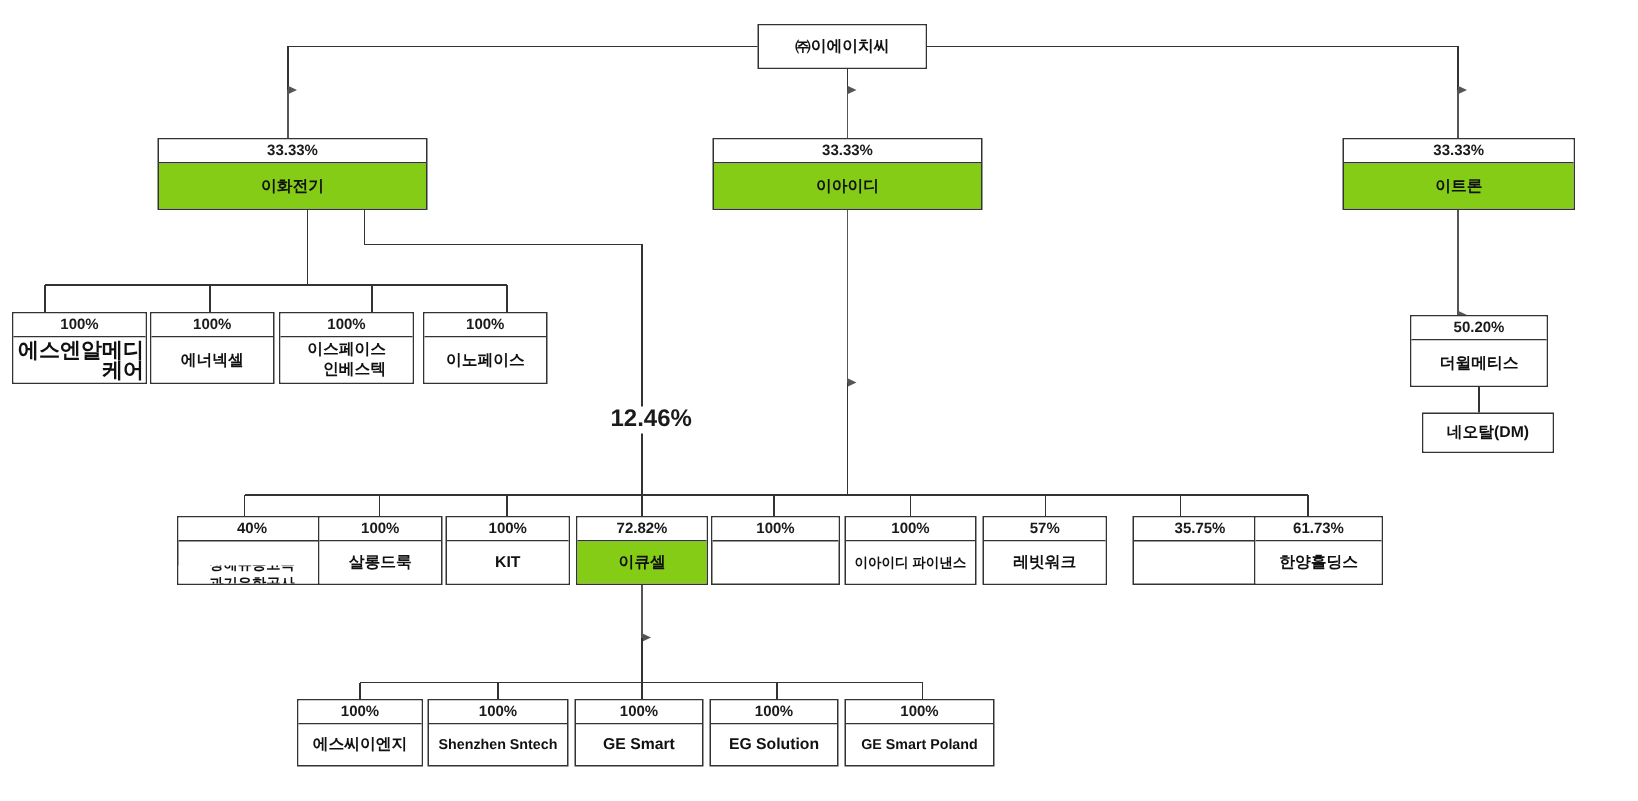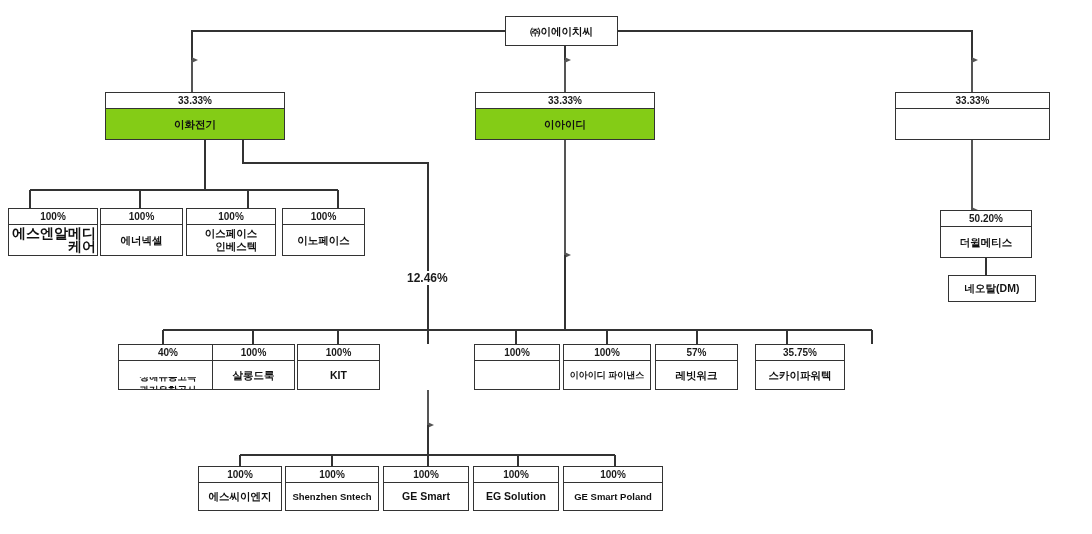--- a/index.html
+++ b/index.html
@@ -51,21 +51,21 @@
     white-space:pre-line;
     background:#ffffff;
     overflow:hidden;
     padding:0 1px;
   }
   .hl > .nm{background:#84cc16;}
   .nopct > .nm{background:#ffffff;}
 
   .lbl-float{
     position:absolute;
-    font-size:12px;
+    font-size:16px;
     font-weight:bold;
     color:#1a1a1a;
     background:#ffffff;
     padding:0 2px;
     z-index:4;
     white-space:nowrap;
   }
 </style>
 </head>
 <body>
@@ -138,20 +138,21 @@
     <div class="nm">이화전기</div>
   </div>
 
   <div class="node hl" style="left:475px;top:92px;width:180px;height:48px;">
     <div class="pct">33.33%</div>
     <div class="nm">이아이디</div>
   </div>
 
   <div class="node hl" style="left:895px;top:92px;width:155px;height:48px;">
     <div class="pct">33.33%</div>
+    <div class="nm">이트론</div>
   </div>
 
   <div class="node" style="left:8px;top:208px;width:90px;height:48px;">
     <div class="pct">100%</div>
     <div class="nm" style="font-size:14px;">에스엔알메디케어</div>
   </div>
   <div class="node" style="left:100px;top:208px;width:83px;height:48px;">
     <div class="pct">100%</div>
     <div class="nm">에너넥셀</div>
   </div>
@@ -181,34 +182,41 @@
 과기유한공사</div>
   </div>
   <div class="node" style="left:212px;top:344px;width:83px;height:46px;">
     <div class="pct">100%</div>
     <div class="nm">살롱드룩</div>
   </div>
   <div class="node" style="left:297px;top:344px;width:83px;height:46px;">
     <div class="pct">100%</div>
     <div class="nm">KIT</div>
   </div>
+  <div class="node hl" style="left:384px;top:344px;width:88px;height:46px;">
+    <div class="pct">72.82%</div>
+    <div class="nm">이큐셀</div>
+  </div>
   <div class="node" style="left:474px;top:344px;width:86px;height:46px;">
     <div class="pct">100%</div>
   </div>
   <div class="node" style="left:563px;top:344px;width:88px;height:46px;">
     <div class="pct">100%</div>
     <div class="nm" style="font-size:9px;">이아이디 파이낸스</div>
   </div>
   <div class="node" style="left:655px;top:344px;width:83px;height:46px;">
     <div class="pct">57%</div>
     <div class="nm">레빗워크</div>
   </div>
   <div class="node" style="left:742px;top:344px;width:90px;height:46px;margin-left:13px;">
     <div class="pct">35.75%</div>
-    <div class="nm">스카이파워텍</div>
+  </div>
+  <div class="node" style="left:836px;top:344px;width:86px;height:46px;">
+    <div class="pct">61.73%</div>
+    <div class="nm">한양홀딩스</div>
   </div>
 
   <div class="node" style="left:198px;top:466px;width:84px;height:45px;">
     <div class="pct">100%</div>
     <div class="nm">에스씨이엔지</div>
   </div>
   <div class="node" style="left:285px;top:466px;width:94px;height:45px;">
     <div class="pct">100%</div>
     <div class="nm" style="font-size:9.5px;">Shenzhen Sntech</div>
   </div>

